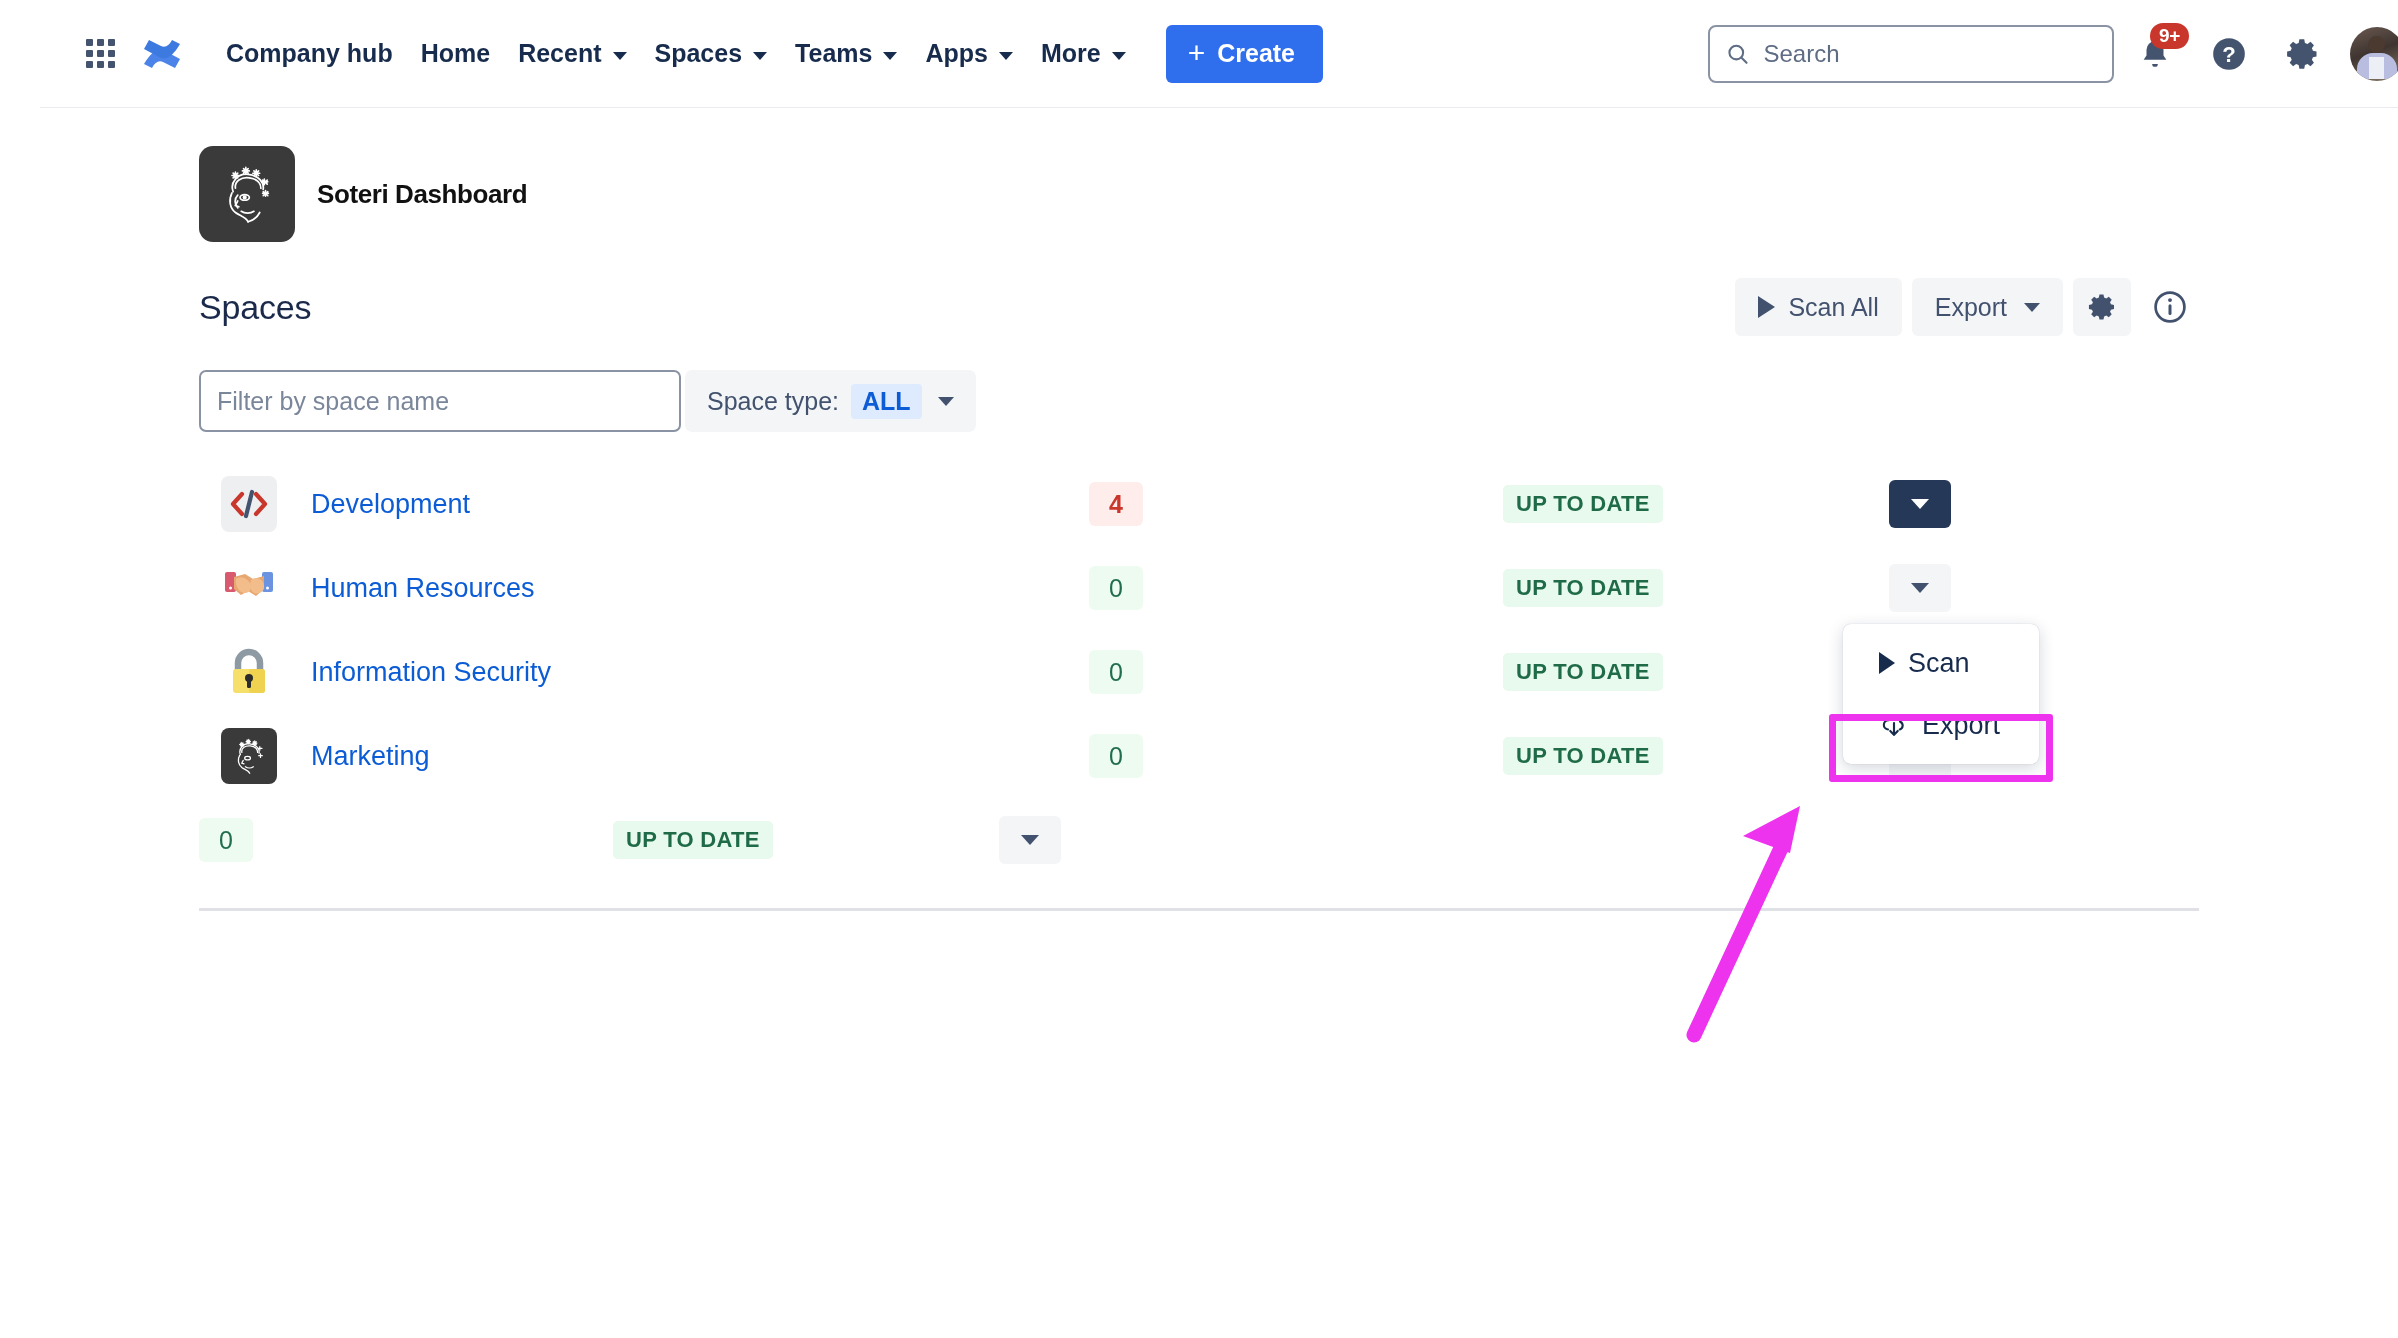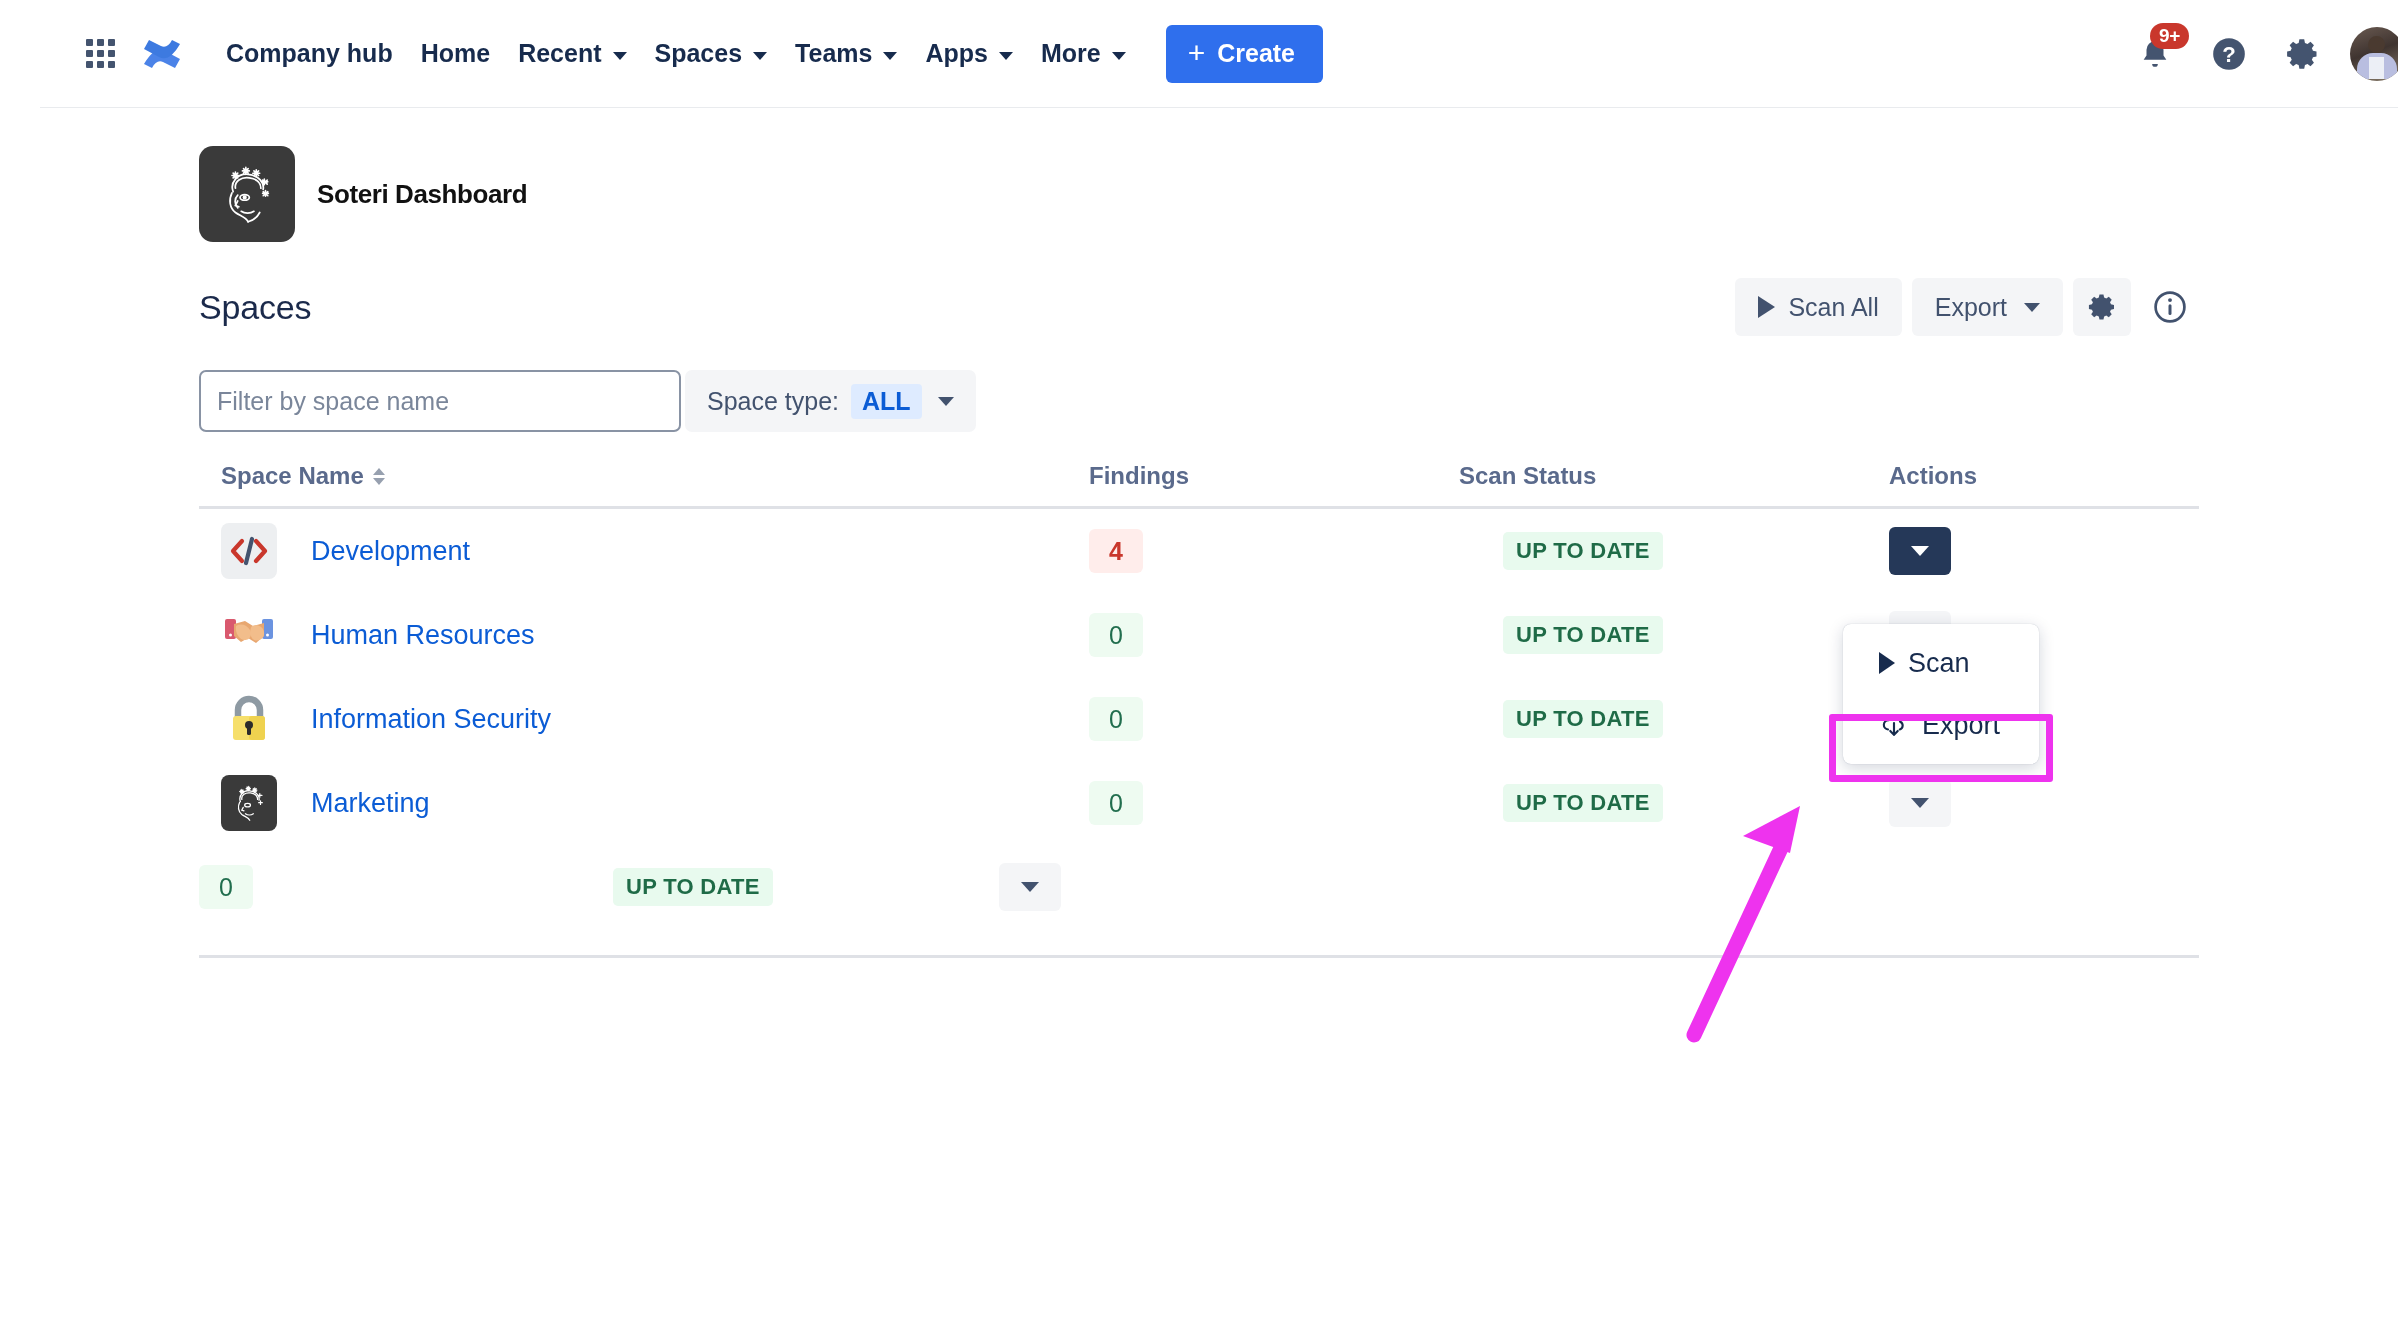--- a/index.html
+++ b/index.html
@@ -365,20 +365,27 @@
       <span class="caret"></span>
     </div>
 
     <button class="create-btn">
       <span class="plus">+</span>
       <span>Create</span>
     </button>
   </div>
 
   <div class="nav-right">
+    <div class="searchbox">
+      <svg width="26" height="26" viewBox="0 0 24 24">
+        <circle cx="10.5" cy="10.5" r="7" fill="none" stroke="#5E6C84" stroke-width="2.1"></circle>
+        <line x1="15.6" y1="15.6" x2="21" y2="21" stroke="#5E6C84" stroke-width="2.1" stroke-linecap="round"></line>
+      </svg>
+      <input type="text" placeholder="Search" style="">
+    </div>
 
     <div class="icon-btn">
       <svg width="34" height="34" viewBox="0 0 24 24">
         <path d="M12 3a6 6 0 0 0-6 6v4l-2 3h16l-2-3V9a6 6 0 0 0-6-6z M10 19a2 2 0 0 0 4 0" fill="#44546F"></path>
       </svg>
       <span class="badge-9">9+</span>
     </div>
 
     <div class="icon-btn">
       <svg width="38" height="38" viewBox="0 0 24 24">
@@ -462,38 +469,20 @@
     <div class="filters">
       <input class="filter-input" type="text" placeholder="Filter by space name" style="">
       <div class="spacetype">
         <span>Space type:</span>
         <span class="pill-all">ALL</span>
         <span class="chev-sm"></span>
       </div>
     </div>
 
     <div class="tbl">
-      <div class="thead">
-        <div class="th c-name">
-          <span>Space Name</span>
-          <span class="sort-arrows">
-            <i class="up"></i>
-              <i class="dn"></i>
-          </span>
-        </div>
-        <div class="th c-find">
-          <span>Findings</span>
-        </div>
-        <div class="th c-scan">
-          <span>Scan Status</span>
-        </div>
-        <div class="th c-act">
-          <span>Actions</span>
-        </div>
-      </div>
 
       <div class="trow">
         <div class="cell c-name">
           <span class="sp-icon" style="background:#EDEFF1">
             <svg width="40" height="32" viewBox="0 0 40 32" aria-hidden="true">
               <path d="M13 6 L4 16 L13 26" fill="none" stroke="#C9372C" stroke-width="4.2" stroke-linecap="round" stroke-linejoin="round"></path>
               <path d="M27 6 L36 16 L27 26" fill="none" stroke="#C9372C" stroke-width="4.2" stroke-linecap="round" stroke-linejoin="round"></path>
               <path d="M23 4 L17 28" fill="none" stroke="#44546F" stroke-width="4.2" stroke-linecap="round"></path>
             </svg>
           </span>

